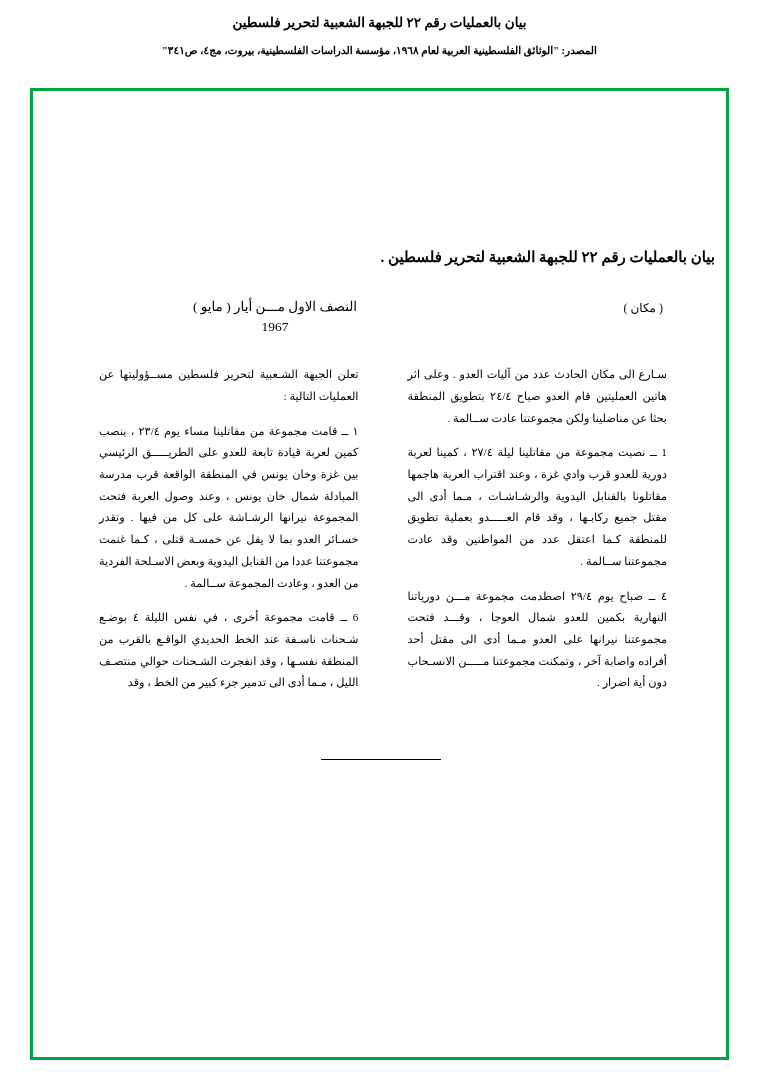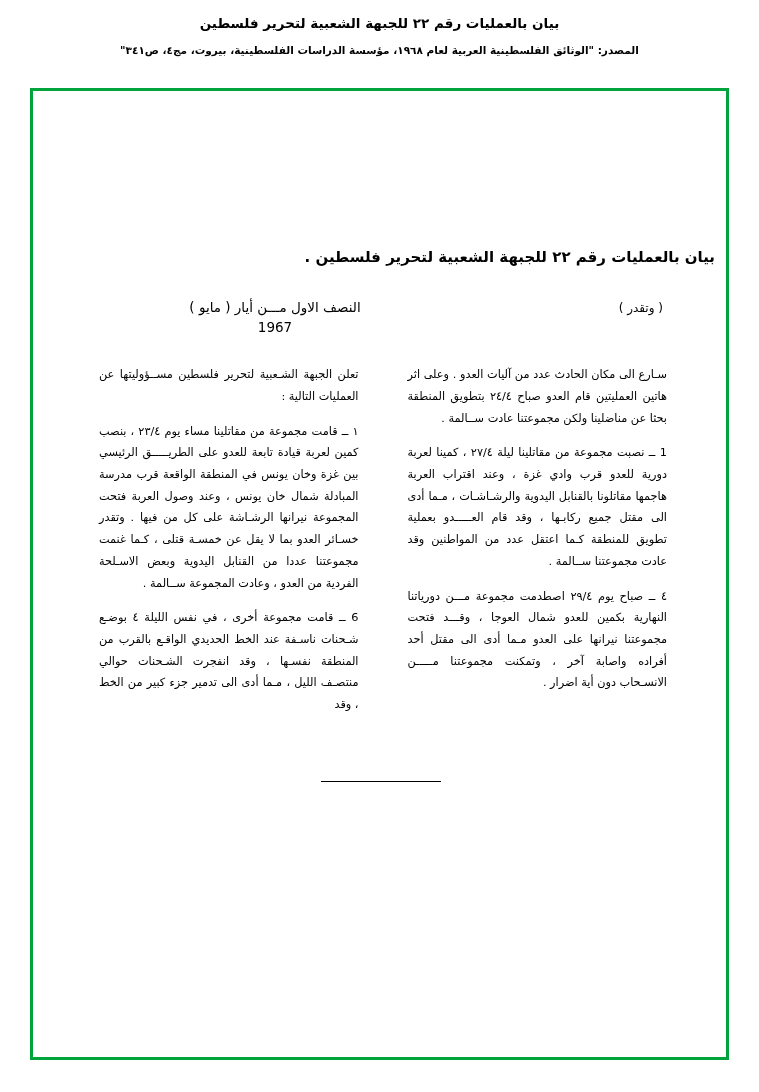--- a/index.html
+++ b/index.html
@@ -13,20 +13,21 @@
     font-family: "DejaVu Sans", sans-serif;
     color: #000000;
     position: relative;
     overflow: hidden;
   }
   .page {
     width: 759px;
     height: 1092px;
     position: relative;
     box-sizing: border-box;
+    font-family: Liberation Serif, serif;
   }
   .header-block {
     text-align: center;
     padding-top: 14px;
   }
   .header-title {
     font-size: 13.5px;
     font-weight: bold;
     letter-spacing: 0px;
     line-height: 1.4;
@@ -123,21 +124,21 @@
   <div class="frame">
     <div class="inner">
 
       <div class="doc-title">بيان بالعمليات رقم ٢٢ للجبهة الشعبية لتحرير فلسطين .</div>
 
       <div class="subline">
         <div class="subline-right">
           <div>النصف الاول مـــن أيار ( مايو )</div>
           <div>1967</div>
         </div>
-        <div class="subline-left">( وتقدر )</div>
+        <div class="subline-left">( مكان )</div>
       </div>
 
       <div class="columns">
 
         <div class="col">
           <p>تعلن الجبهة الشـعبية لتحرير فلسطين مســؤوليتها عن العمليات التالية :</p>
           <p>١ ــ قامت مجموعة من مقاتلينا مساء يوم ٢٣/٤ ، بنصب كمين لعربة قيادة تابعة للعدو على الطريـــــق الرئيسي بين غزة وخان يونس في المنطقة الواقعة قرب مدرسة المبادلة شمال خان يونس ، وعند وصول العربة فتحت المجموعة نيرانها الرشـاشة على كل من فيها . وتقدر خسـائر العدو بما لا يقل عن خمسـة قتلى ، كـما غنمت مجموعتنا عددا من القنابل اليدوية وبعض الاسـلحة الفردية من العدو ، وعادت المجموعة ســالمة .</p>
           <p>6 ــ قامت مجموعة أخرى ، في نفس الليلة ٤ بوضـع شـحنات ناسـفة عند الخط الحديدي الواقـع بالقرب من المنطقة نفسـها ، وقد انفجرت الشـحنات حوالي منتصـف الليل ، مـما أدى الى تدمير جزء كبير من الخط ، وقد</p>
         </div>
 

